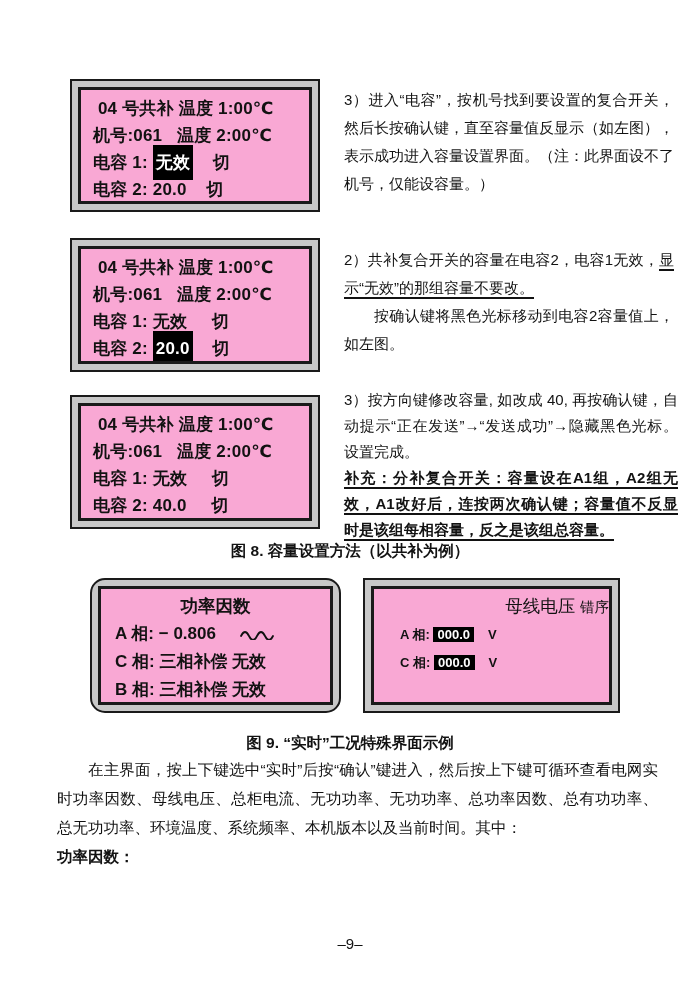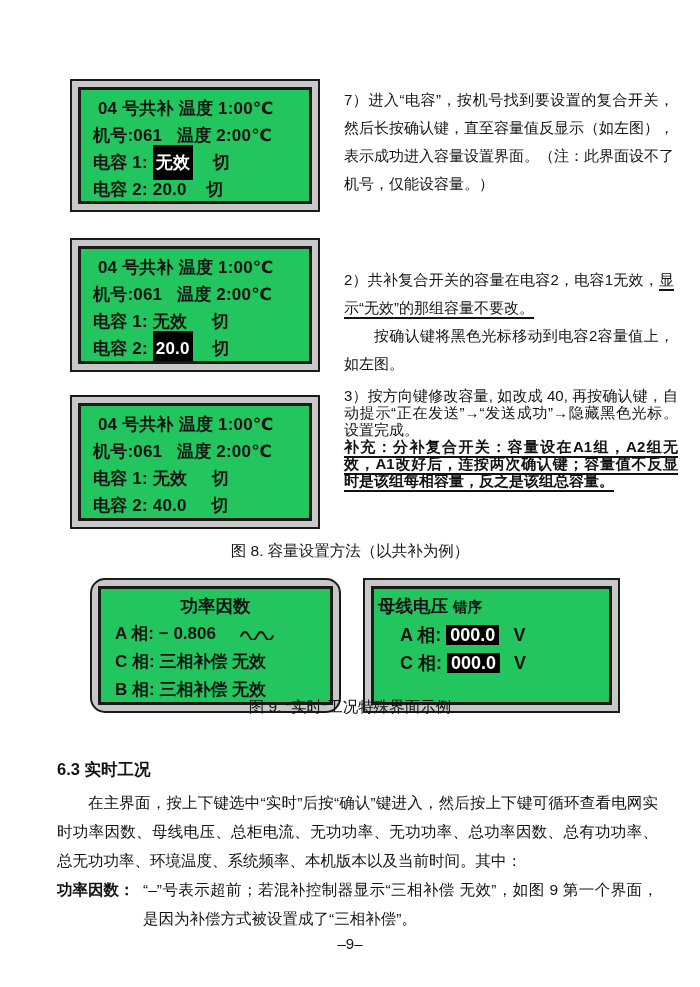--- a/index.html
+++ b/index.html
@@ -14,21 +14,21 @@
   }
   
   .lcd{
     position:absolute;
     background:#c8c8c8;
     border:2px solid #1a1a1a;
     padding:6px;
     box-sizing:border-box;
   }
   .lcd-screen{
-    background:#22c55e;
+    background:#f9a8d4;
     border:3px solid #1a1a1a;
     width:100%;height:100%;
     box-sizing:border-box;
     padding:5px 0 0 12px;
     overflow:hidden;
   }
   .lcd-line{
     white-space:pre;
     font-size:17px;
     line-height:27px;
@@ -53,27 +53,28 @@
     text-decoration:underline;
     text-underline-offset:4px;
     text-decoration-thickness:1.5px;
   }
   .bu{
     font-weight:bold;
     text-decoration:underline;
     text-underline-offset:4px;
     text-decoration-thickness:1.5px;
   }
-  .desc.tight{line-height:17px;}
+  .desc.tight{line-height:26px;}
   
   .caption{
     position:absolute;
     width:100%;
     text-align:center;
     font-size:15.5px;
+    font-weight:bold;
   }
   
   .pf-title{
     text-align:center;
     font-size:17.5px;
     font-weight:bold;
     line-height:28px;
   }
   .pf-line{
     padding-left:14px;
@@ -81,30 +82,30 @@
     font-weight:bold;
     line-height:28px;
     white-space:pre;
   }
   .wave{
     display:inline-block;
     margin-left:24px;
     vertical-align:-1px;
   }
   .bv-title{
-    text-align:left;
+    text-align:right;
     font-size:17.5px;
-    font-weight:bold;
+    font-weight:normal;
     line-height:28px;
     padding-left:4px;
   }
   .bv-sub{font-size:14.5px;}
   .bv-line{
     padding-left:26px;
-    font-size:18px;
+    font-size:13px;
     font-weight:bold;
     line-height:28px;
     white-space:pre;
   }
   .bv-line .hl{padding:0 4px;}
   .bv-unit{margin-left:14px;}
   
   .bodytext{
     position:absolute;
     left:57px;top:755px;width:601px;
@@ -148,32 +149,32 @@
 
   <div class="lcd" style="left:70px;top:79px;width:250px;height:133px;">
     <div class="lcd-screen">
       <div class="lcd-line"> 04 号共补 温度 1:00℃</div>
       <div class="lcd-line">机号:061   温度 2:00℃</div>
       <div class="lcd-line"><span>电容 1: </span><span class="hl">无效</span><span>    切</span></div>
       <div class="lcd-line">电容 2: 20.0    切</div>
     </div>
   </div>
   <div class="desc" style="left:344px;top:86px;width:330px;">
-    <p>7）进入“电容”，按机号找到要设置的复合开关，然后长按确认键，直至容量值反显示（如左图），表示成功进入容量设置界面。（注：此界面设不了机号，仅能设容量。）</p>
+    <p>3）进入“电容”，按机号找到要设置的复合开关，然后长按确认键，直至容量值反显示（如左图），表示成功进入容量设置界面。（注：此界面设不了机号，仅能设容量。）</p>
   </div>
 
   <div class="lcd" style="left:70px;top:238px;width:250px;height:134px;">
     <div class="lcd-screen">
       <div class="lcd-line"> 04 号共补 温度 1:00℃</div>
       <div class="lcd-line">机号:061   温度 2:00℃</div>
       <div class="lcd-line">电容 1: 无效     切</div>
       <div class="lcd-line"><span>电容 2: </span><span class="hl">20.0</span><span>    切</span></div>
     </div>
   </div>
-  <div class="desc" style="left:344px;top:246px;width:330px;margin-top:20px;">
+  <div class="desc" style="left:344px;top:246px;width:330px;">
     <p><span>2）共补复合开关的容量在电容2，电容1无效，</span><span class="u">显示“无效”的那组容量不要改。</span></p>
     <p class="ind">按确认键将黑色光标移动到电容2容量值上，如左图。</p>
   </div>
 
   <div class="lcd" style="left:70px;top:395px;width:250px;height:134px;">
     <div class="lcd-screen">
       <div class="lcd-line"> 04 号共补 温度 1:00℃</div>
       <div class="lcd-line">机号:061   温度 2:00℃</div>
       <div class="lcd-line">电容 1: 无效     切</div>
       <div class="lcd-line">电容 2: 40.0     切</div>
@@ -198,26 +199,24 @@
   </div>
 
   <div class="lcd" style="left:363px;top:578px;width:257px;height:135px;">
     <div class="lcd-screen" style="padding:3px 0 0 0;">
       <div class="bv-title"><span>母线电压</span> <span class="bv-sub">错序</span></div>
       <div class="bv-line"><span>A 相: </span><span class="hl">000.0</span><span class="bv-unit">V</span></div>
       <div class="bv-line"><span>C 相: </span><span class="hl">000.0</span><span class="bv-unit">V</span></div>
     </div>
   </div>
 
-  <div class="caption" style="top:697px;text-align:center;">图 9.  “实时”工况特殊界面示例</div>
+  <div class="caption" style="top:733px;text-align:center;">图 9.  “实时”工况特殊界面示例</div>
 
   <div class="bodytext">
-    <h3>6.3 实时工况</h3>
     <p class="para">在主界面，按上下键选中“实时”后按“确认”键进入，然后按上下键可循环查看电网实时功率因数、母线电压、总柜电流、无功功率、无功功率、总功率因数、总有功功率、总无功功率、环境温度、系统频率、本机版本以及当前时间。其中：</p>
     <div class="defrow">
       <span class="term">功率因数：</span>
-      <span class="def">“–”号表示超前；若混补控制器显示“三相补偿 无效”，如图 9 第一个界面，是因为补偿方式被设置成了“三相补偿”。</span>
     </div>
   </div>
 
   <div class="footer">–9–</div>
 
 </div>
 
 </body></html>

